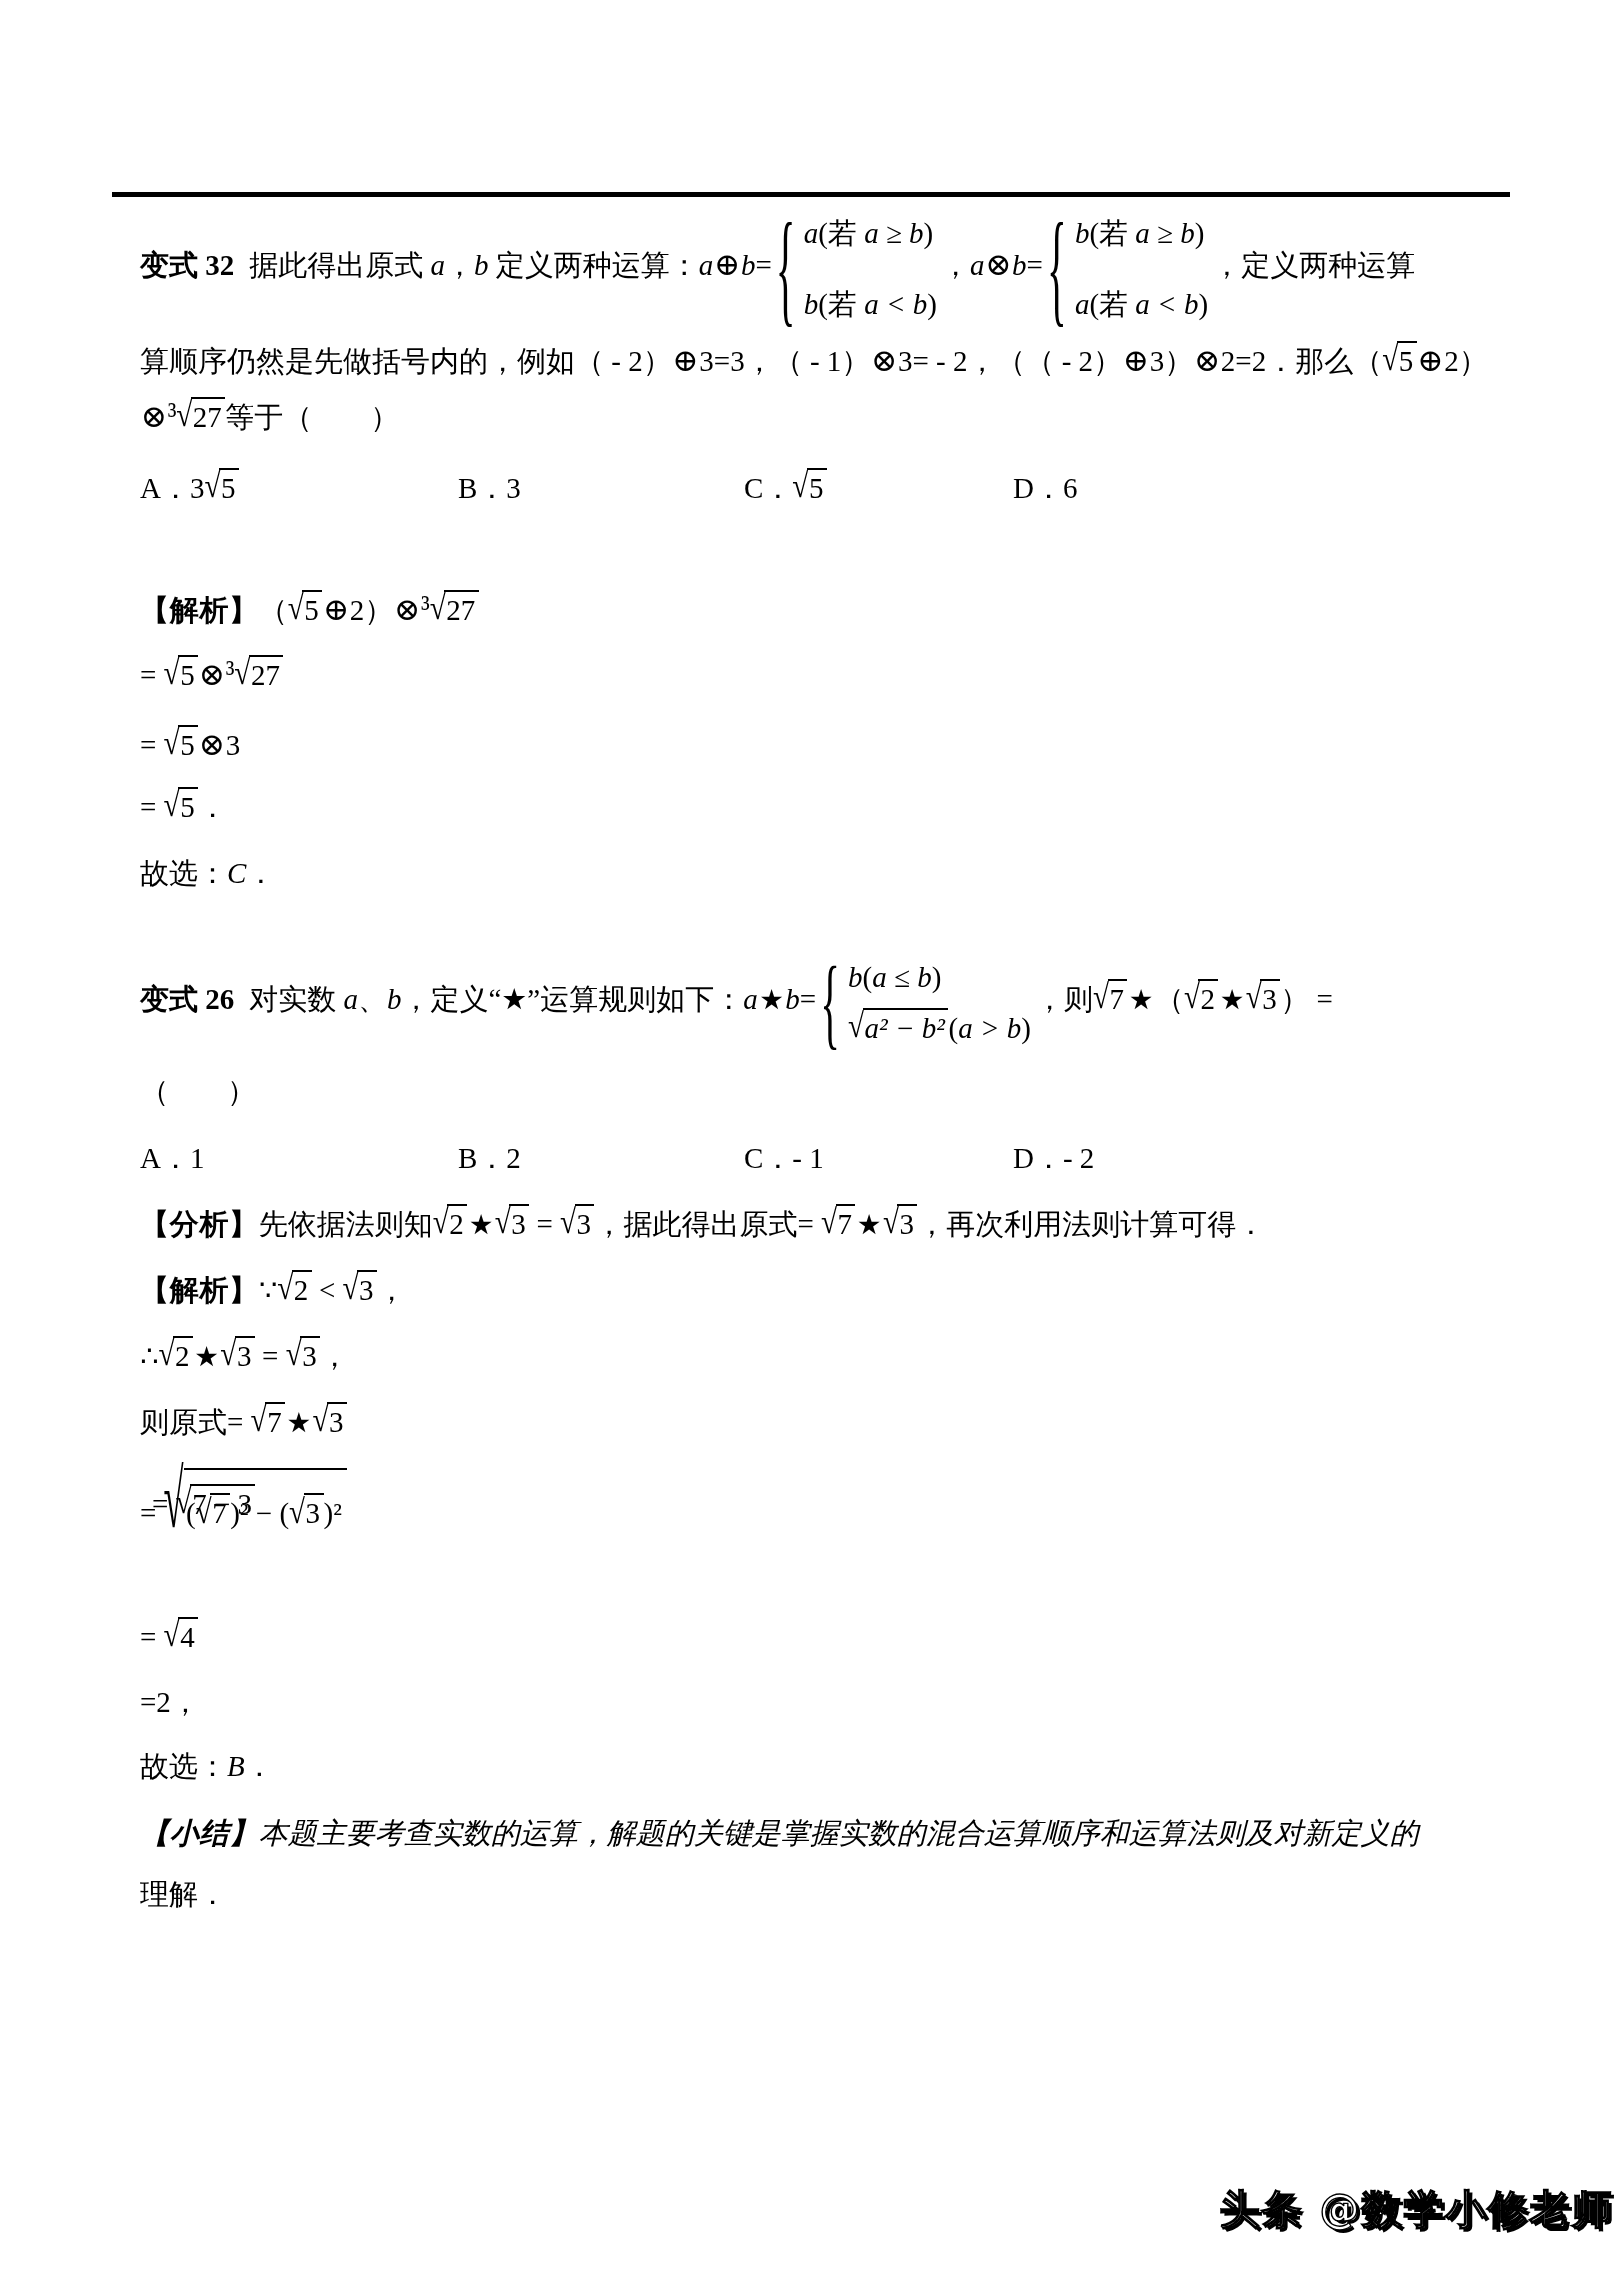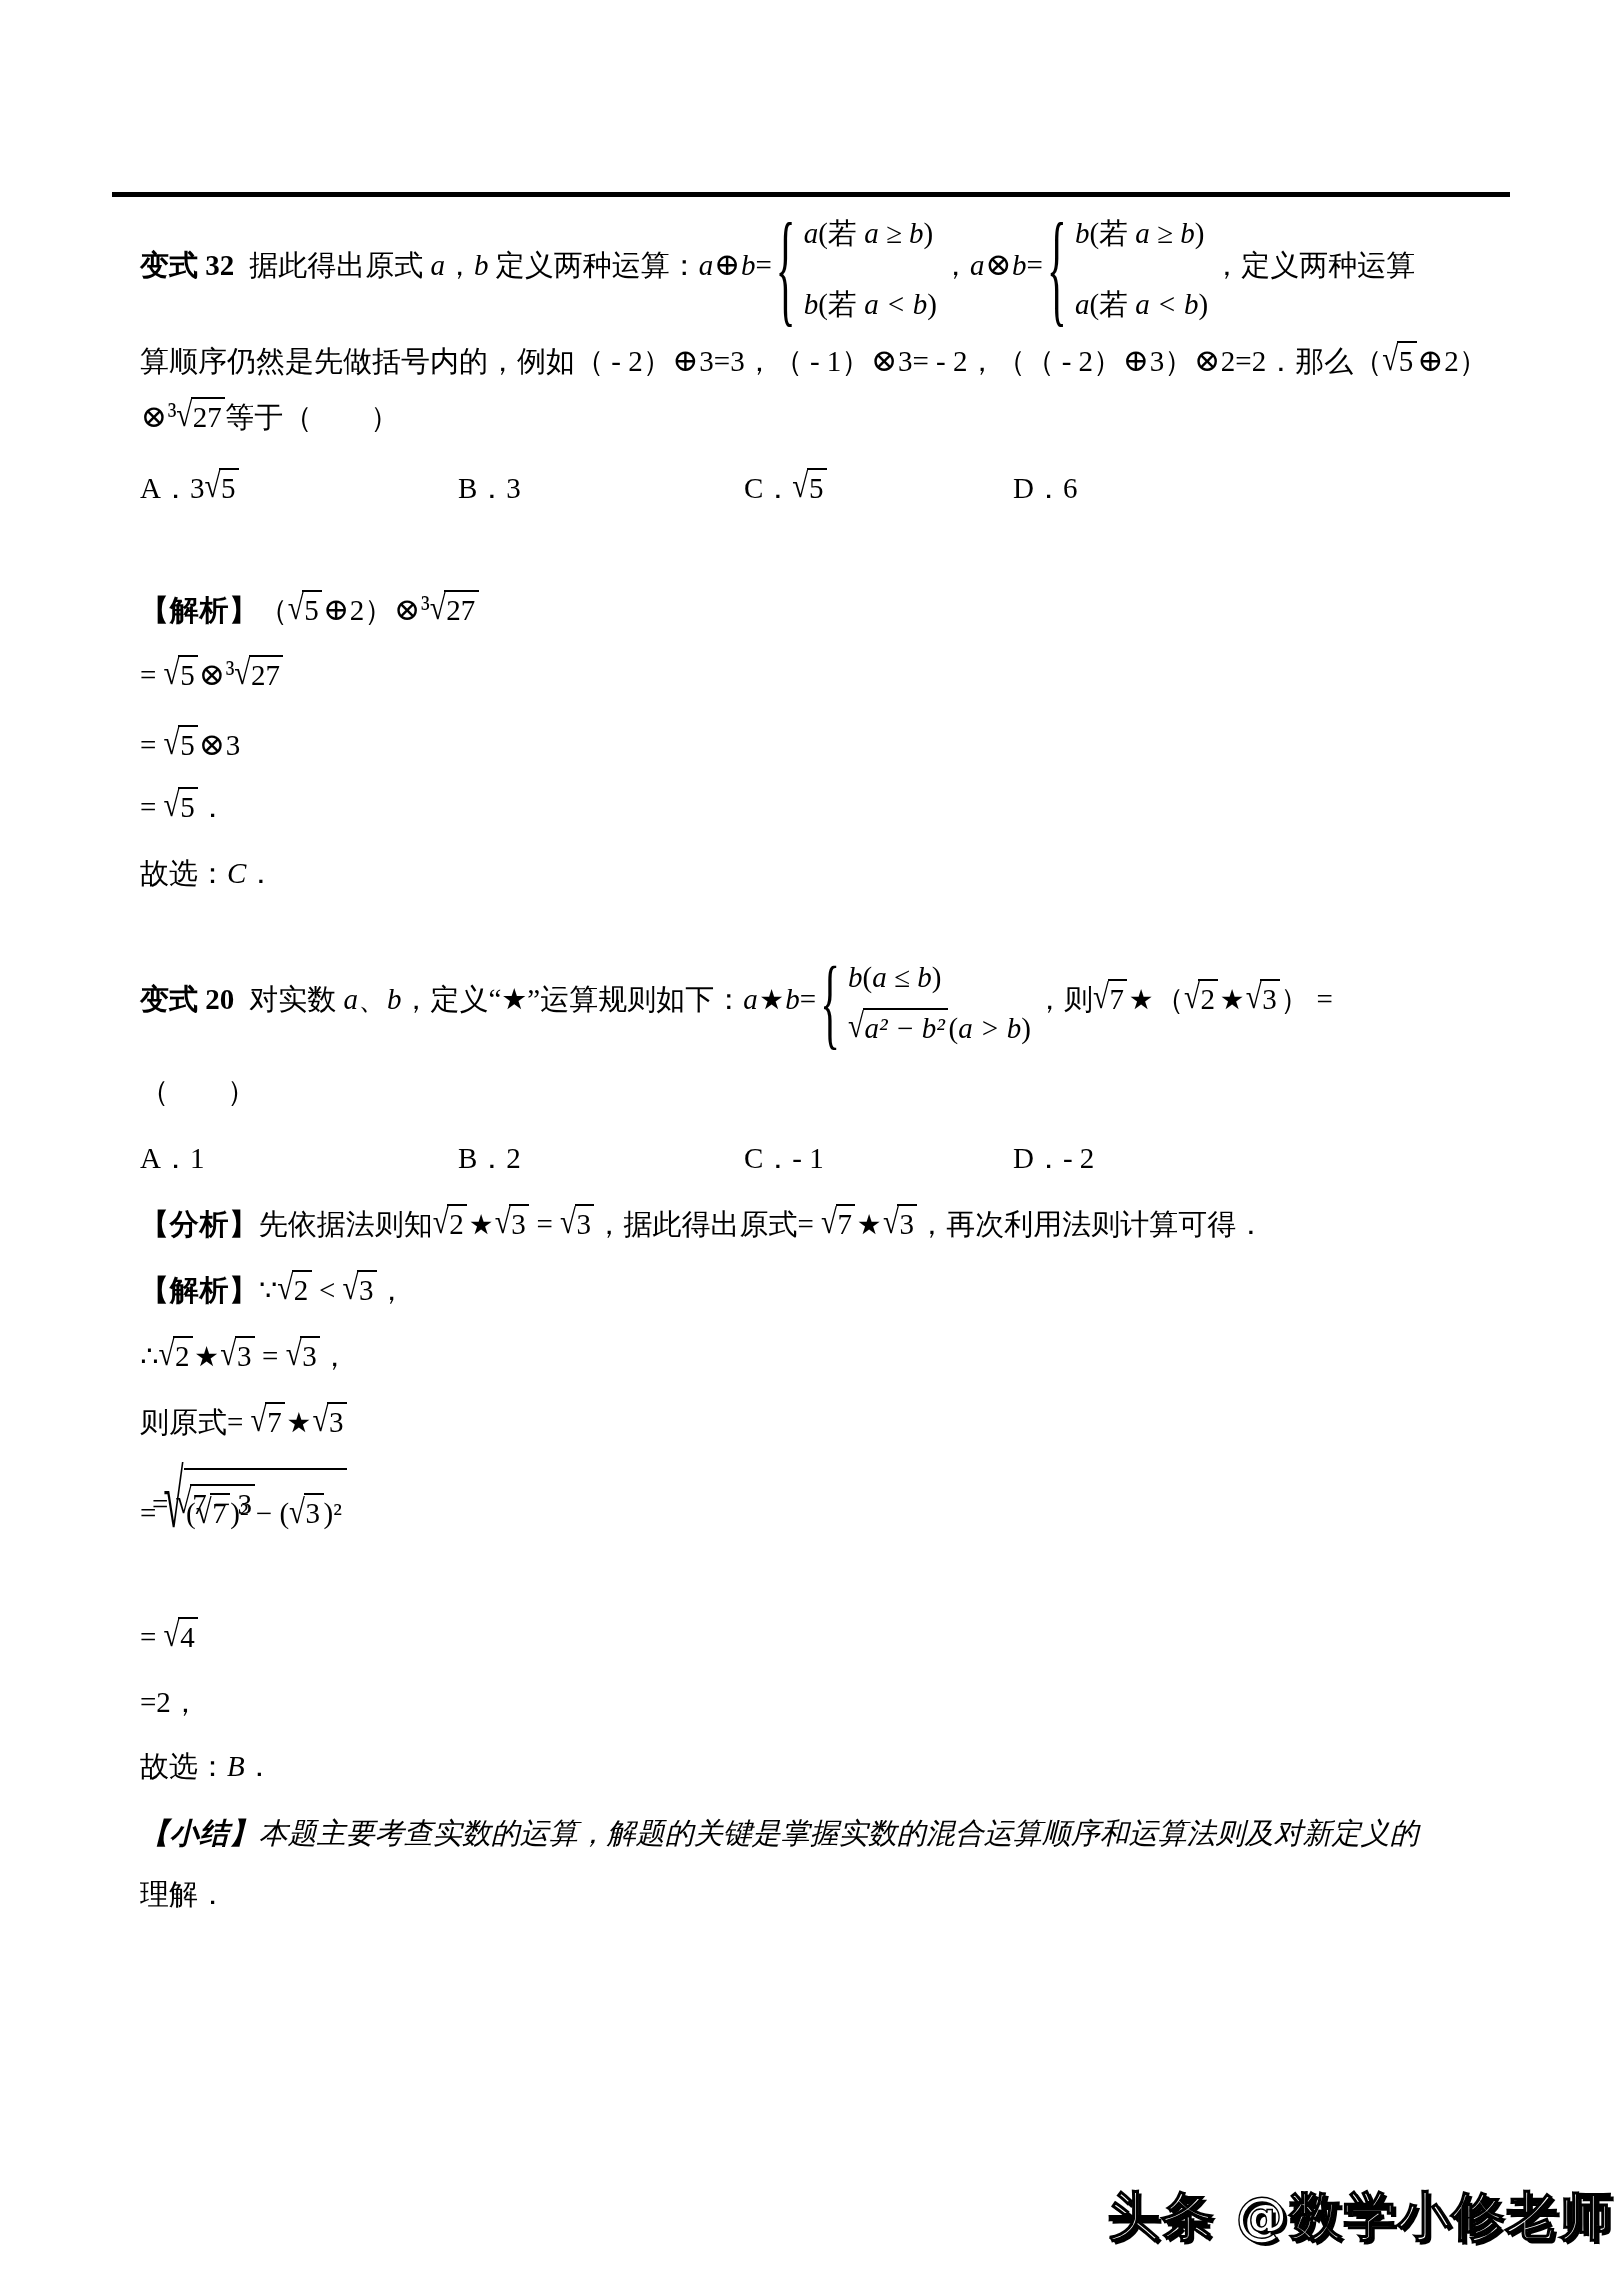--- a/index.html
+++ b/index.html
@@ -30,21 +30,21 @@
   .c33 .cb{transform:scaleY(2.5);}
   .cr{display:inline-flex;flex-direction:column;row-gap:31px;text-align:left;}
   .c33 .cr{row-gap:11px;}
   .row{line-height:40px;}
   
   .opts{display:grid;grid-template-columns:318px 286px 269px auto;align-items:baseline;}
   
   .watermark{
     position:absolute;top:2182px;right:9.5px;
     font-family:"DejaVu Sans","Liberation Sans",sans-serif;
-    font-size:52px;font-weight:bold;letter-spacing:2px;
+    font-size:40px;font-weight:bold;letter-spacing:2px;
     color:#ffffff;-webkit-text-stroke:1.4px #000000;text-shadow:3.4px 3.4px 0 #000000;
   }
 </style>
 </head>
 <body>
 
 <div class="page">
 
   <div class="rule"></div>
 
@@ -78,21 +78,21 @@
 
   <div class="line" style="top:655px;"><span>= </span><span class="sq"><span class="v">√</span><span class="u">5</span></span><span class="op">⊗</span><span class="sq"><span class="v">³√</span><span class="u">27</span></span></div>
 
   <div class="line" style="top:725px;"><span>= </span><span class="sq"><span class="v">√</span><span class="u">5</span></span><span class="op">⊗</span><span>3</span></div>
 
   <div class="line" style="top:787px;"><span>= </span><span class="sq"><span class="v">√</span><span class="u">5</span></span><span>．</span></div>
 
   <div class="line" style="top:853px;"><span>故选：</span><i>C</i><span>．</span></div>
 
 
-  <div class="line" style="top:957px;"><b class="label">变式 20</b><span>对实数 </span><i>a</i><span>、</span><i>b</i><span>，定义“★”运算规则如下：</span><i>a</i><span class="star">★</span><i>b</i><span>=</span><span class="cases c33">
+  <div class="line" style="top:957px;"><b class="label">变式 26</b><span>对实数 </span><i>a</i><span>、</span><i>b</i><span>，定义“★”运算规则如下：</span><i>a</i><span class="star">★</span><i>b</i><span>=</span><span class="cases c33">
         <span class="cb">{</span>
         <span class="cr">
           <span class="row"><i>b</i><span>(</span><i>a ≤ b</i><span>)</span></span>
           <span class="row"><span class="sq"><span class="v">√</span><span class="u"><i>a² − b²</i></span></span><span>(</span><i>a &gt; b</i><span>)</span></span>
         </span>
       </span><span>，则</span><span class="sq"><span class="v">√</span><span class="u">7</span></span><span class="star">★</span><span>（</span><span class="sq"><span class="v">√</span><span class="u">2</span></span><span class="star">★</span><span class="sq"><span class="v">√</span><span class="u">3</span></span><span>）</span><span> =</span></div>
 
   <div class="line" style="top:1071px;"><span>（　　）</span></div>
 
   <div class="line opts" style="top:1138px;width:1343px;">

